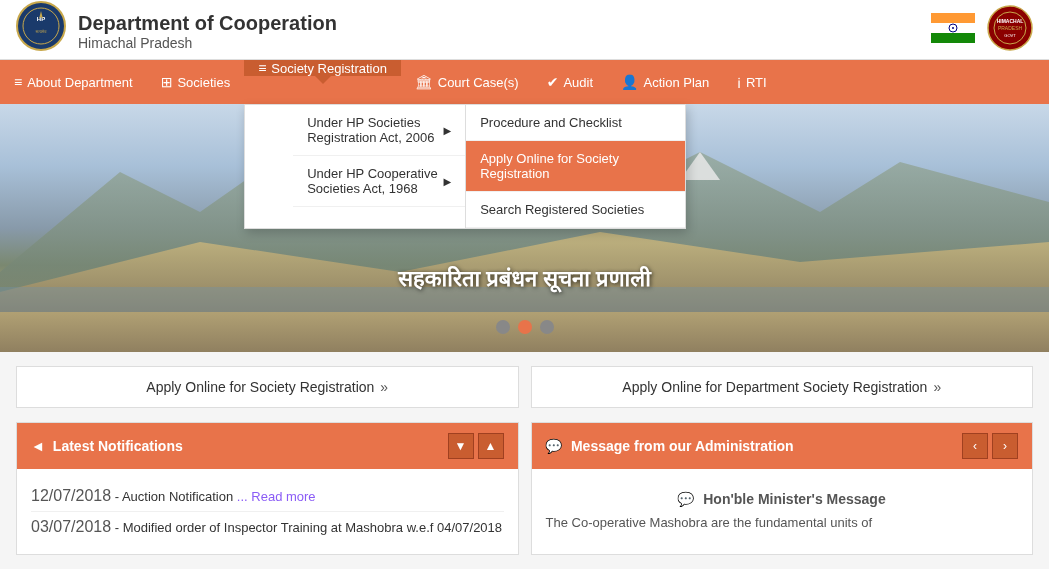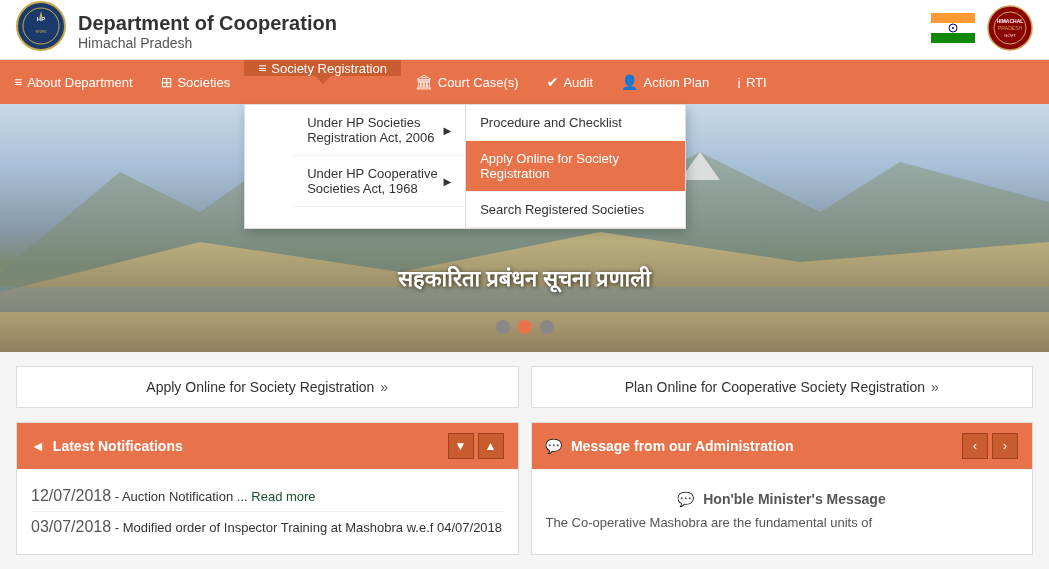--- a/index.html
+++ b/index.html
@@ -229,21 +229,21 @@
     .panel-body {
       padding: 12px 14px;
       font-size: 13px;
       color: #333;
     }
     .notification-date {
       color: #555;
       font-size: 16px;
     }
     .notification-link {
-      color: #14532d;
+      color: #8b5cf6;
       text-decoration: none;
     }
     .notification-item {
       padding: 6px 0;
       border-bottom: 1px solid #f0f0f0;
     }
     .notification-item:last-child {
       border-bottom: none;
     }
     .msg-title {
@@ -417,21 +417,21 @@
     <div class="dot"></div>
   </div>
 </div>
 
 <div class="quick-links">
   <button class="quick-link-btn">
     <span>Apply Online for Society Registration</span>
     <span class="arrow">»</span>
   </button>
   <button class="quick-link-btn">
-    <span>Plan Online for Cooperative Society Registration</span>
+    <span>Apply Online for Department Society Registration</span>
     <span class="arrow">»</span>
   </button>
 </div>
 
 <div class="bottom-panels">
 
   <div class="panel">
     <div class="panel-header">
       <div class="panel-header-left">
         <span>◄</span>

